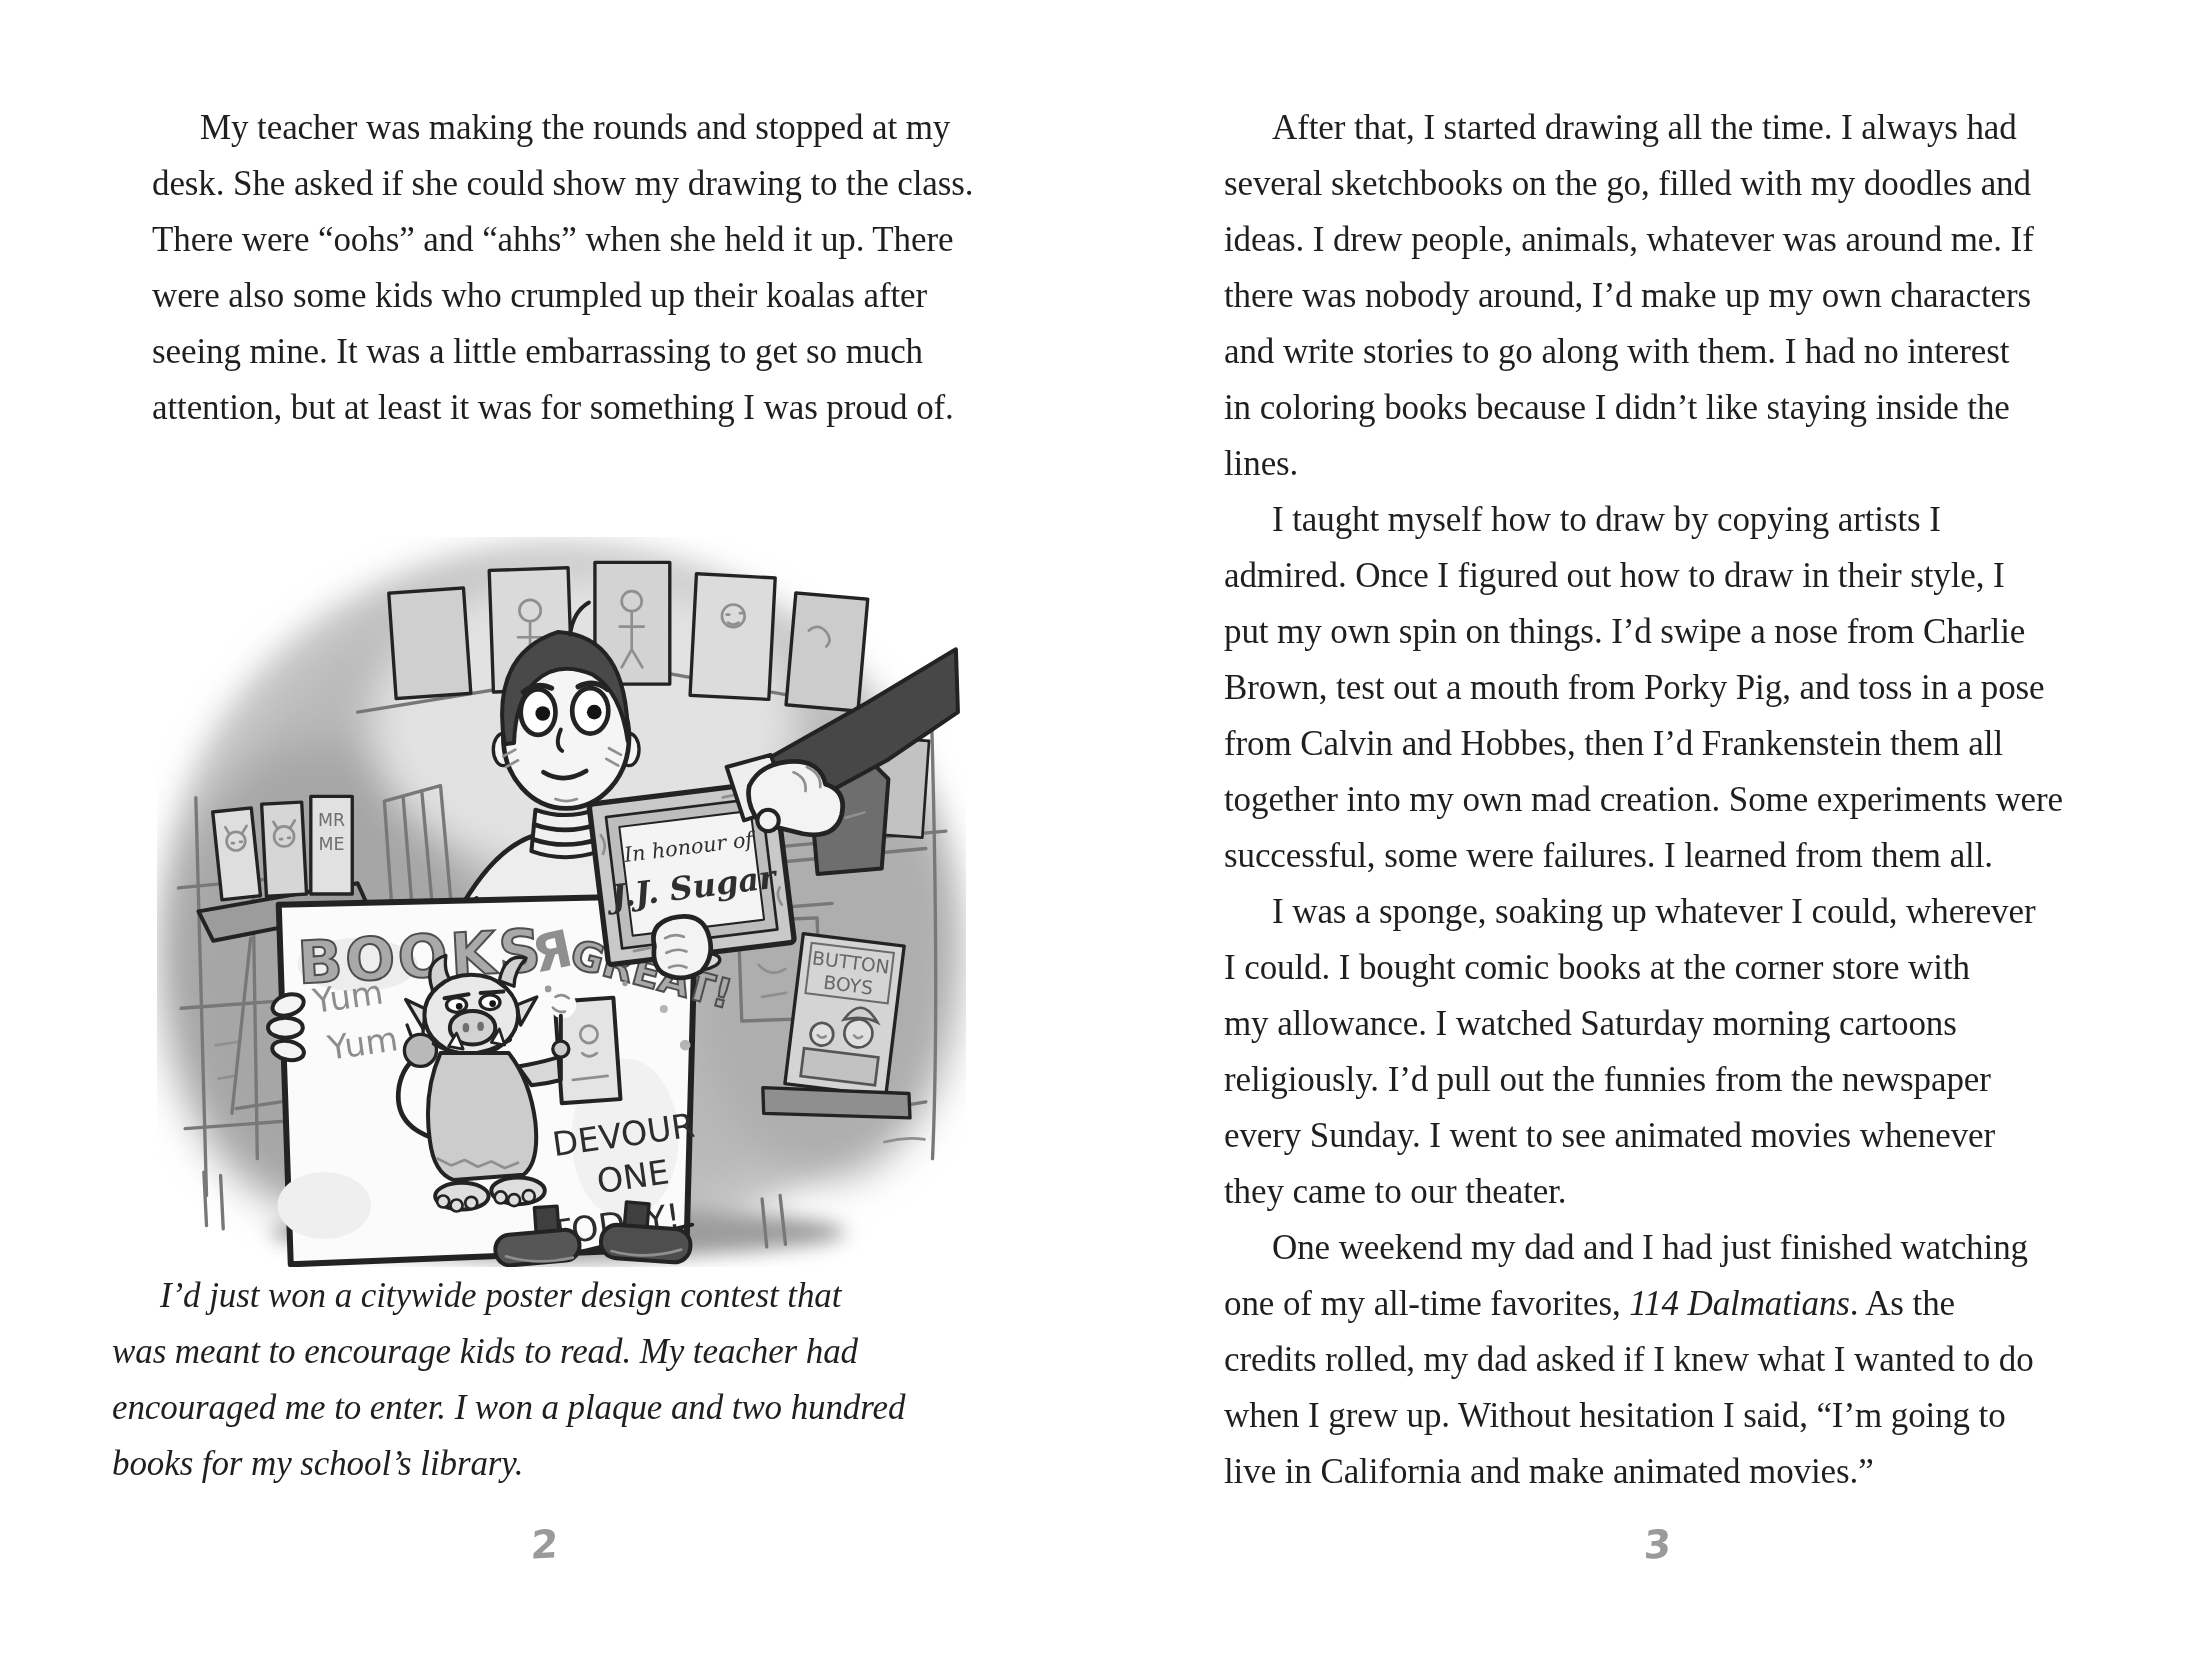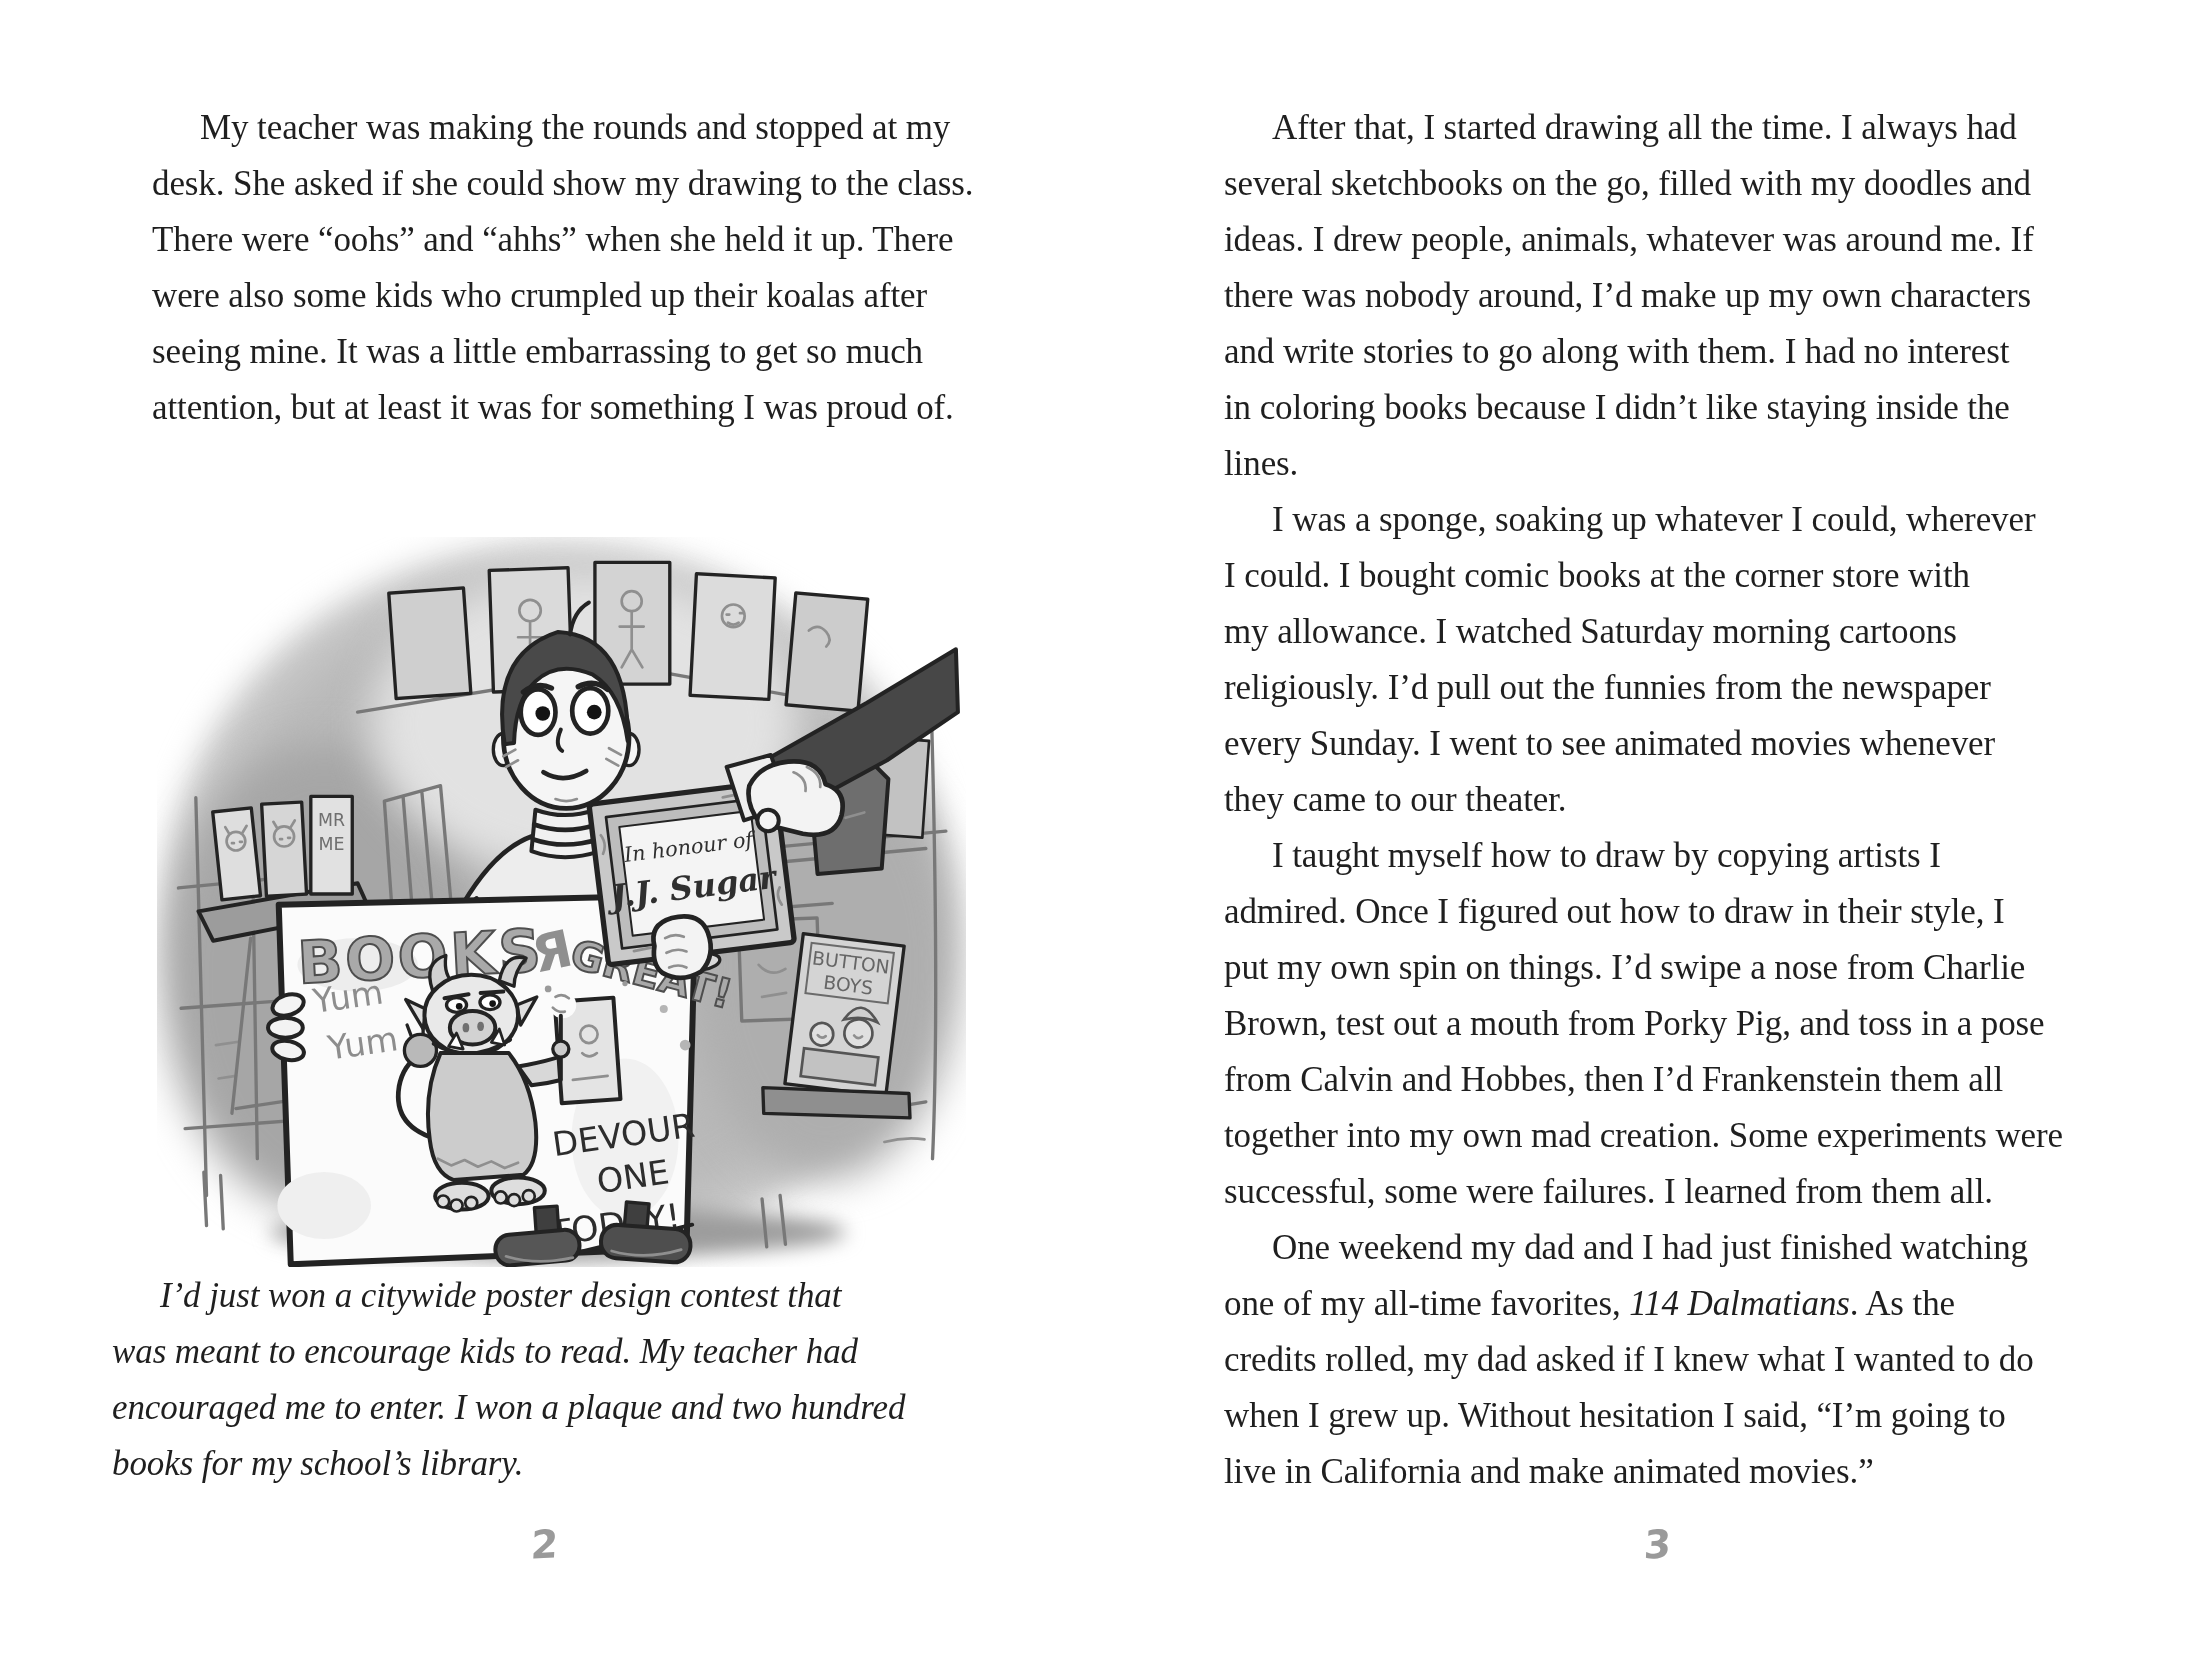--- a/index.html
+++ b/index.html
@@ -273,33 +273,33 @@
 
 <div>
   <div class="textblock tb-right">
       <p class="para">After that, I started drawing all the time. I always had
 several sketchbooks on the go, filled with my doodles and
 ideas. I drew people, animals, whatever was around me. If
 there was nobody around, I’d make up my own characters
 and write stories to go along with them. I had no interest
 in coloring books because I didn’t like staying inside the
 lines.</p>
-      <p class="para">I was a sponge, soaking up whatever I could, wherever
-I could. I bought comic books at the corner store with
-my allowance. I watched Saturday morning cartoons
-religiously. I’d pull out the funnies from the newspaper
-every Sunday. I went to see animated movies whenever
-they came to our theater.</p>
       <p class="para">I taught myself how to draw by copying artists I
 admired. Once I figured out how to draw in their style, I
 put my own spin on things. I’d swipe a nose from Charlie
 Brown, test out a mouth from Porky Pig, and toss in a pose
 from Calvin and Hobbes, then I’d Frankenstein them all
 together into my own mad creation. Some experiments were
 successful, some were failures. I learned from them all.</p>
+      <p class="para">I was a sponge, soaking up whatever I could, wherever
+I could. I bought comic books at the corner store with
+my allowance. I watched Saturday morning cartoons
+religiously. I’d pull out the funnies from the newspaper
+every Sunday. I went to see animated movies whenever
+they came to our theater.</p>
       <p class="para"><span>One weekend my dad and I had just finished watching
 one of my all-time favorites, </span><i class="ital">114 Dalmatians</i><span>. As the
 credits rolled, my dad asked if I knew what I wanted to do
 when I grew up. Without hesitation I said, “I’m going to
 live in California and make animated movies.”</span></p>
     </div>
 
   <div class="page-num pn-right">3</div>
 </div>
 

